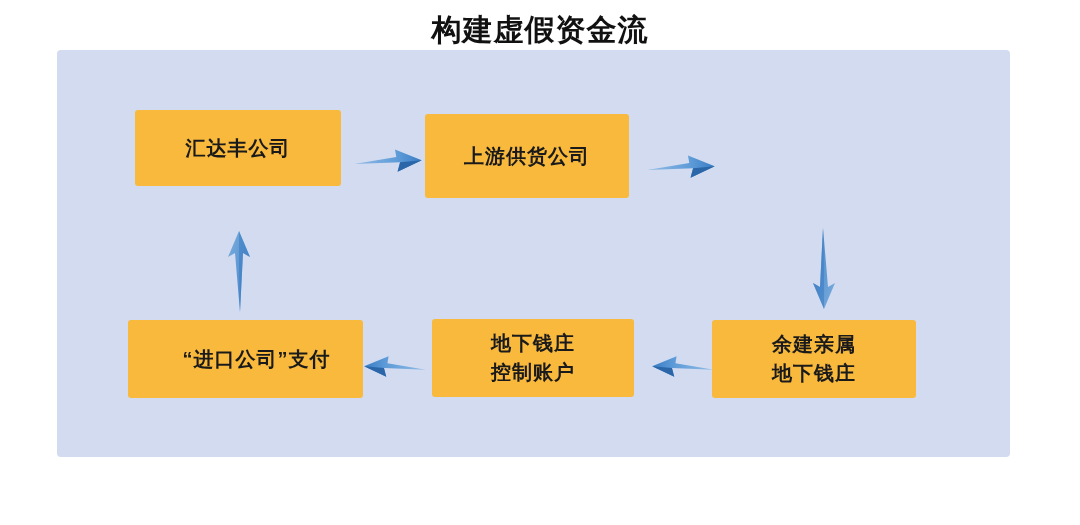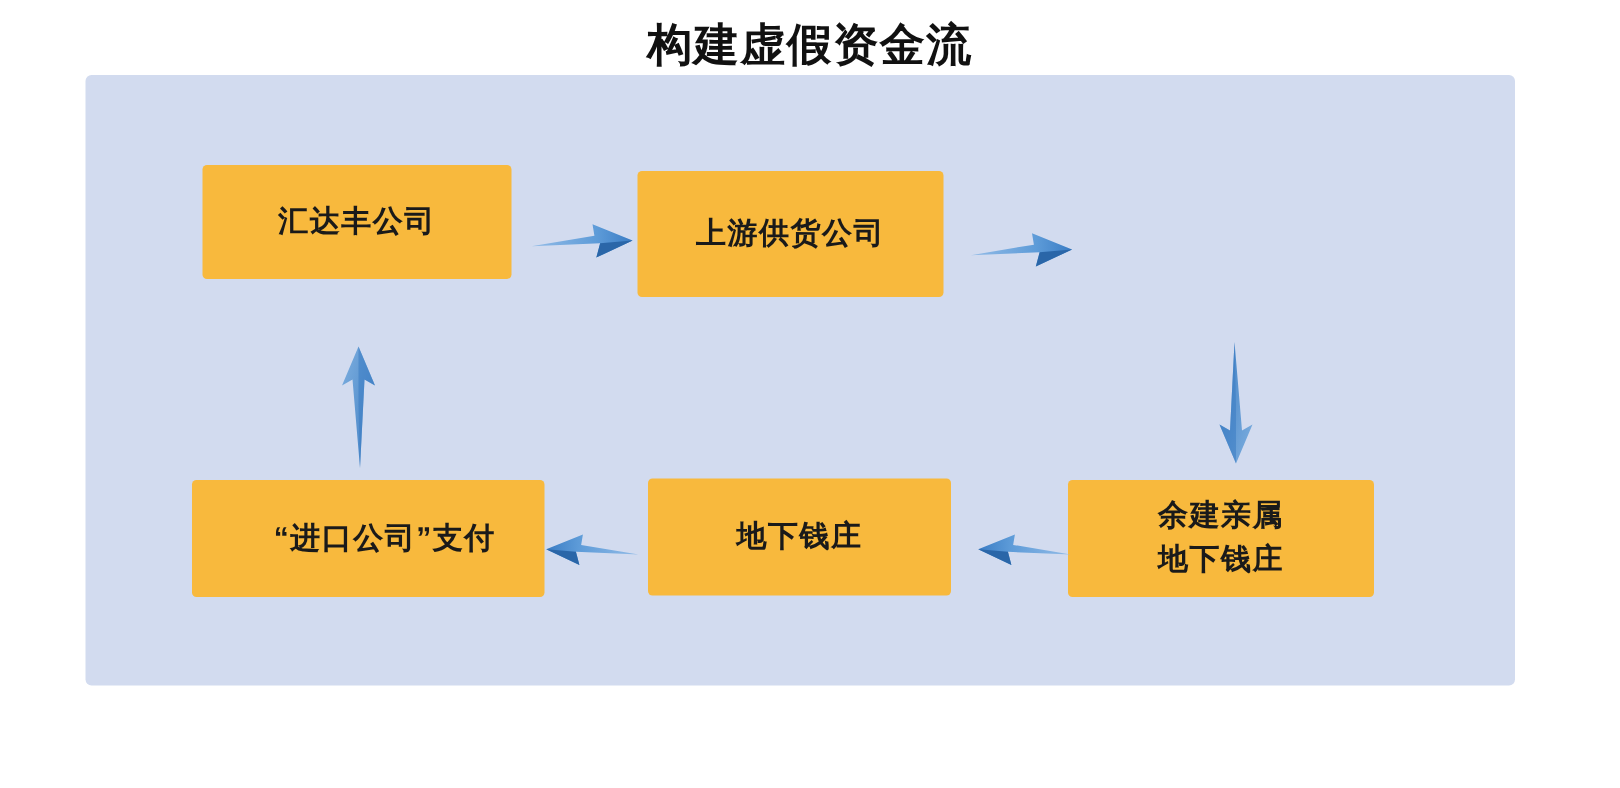--- a/index.html
+++ b/index.html
@@ -107,20 +107,21 @@
     <div class="node node-2">
       <span class="node-line">上游供货公司</span>
 
     </div>
 
     <div class="node node-4">
       <span class="node-line">“进口公司”支付</span>
     </div>
     <div class="node node-5">
       <span class="node-line">地下钱庄</span>
+      <span class="node-line">控制账户</span>
     </div>
     <div class="node node-6">
       <span class="node-line">余建亲属</span>
       <span class="node-line">地下钱庄</span>
     </div>
 
     <svg class="arrow arrow-1-2" viewBox="0 0 110 50">
       <use href="#dart"></use>
     </svg>
     <svg class="arrow arrow-2-3" viewBox="0 0 110 50">

